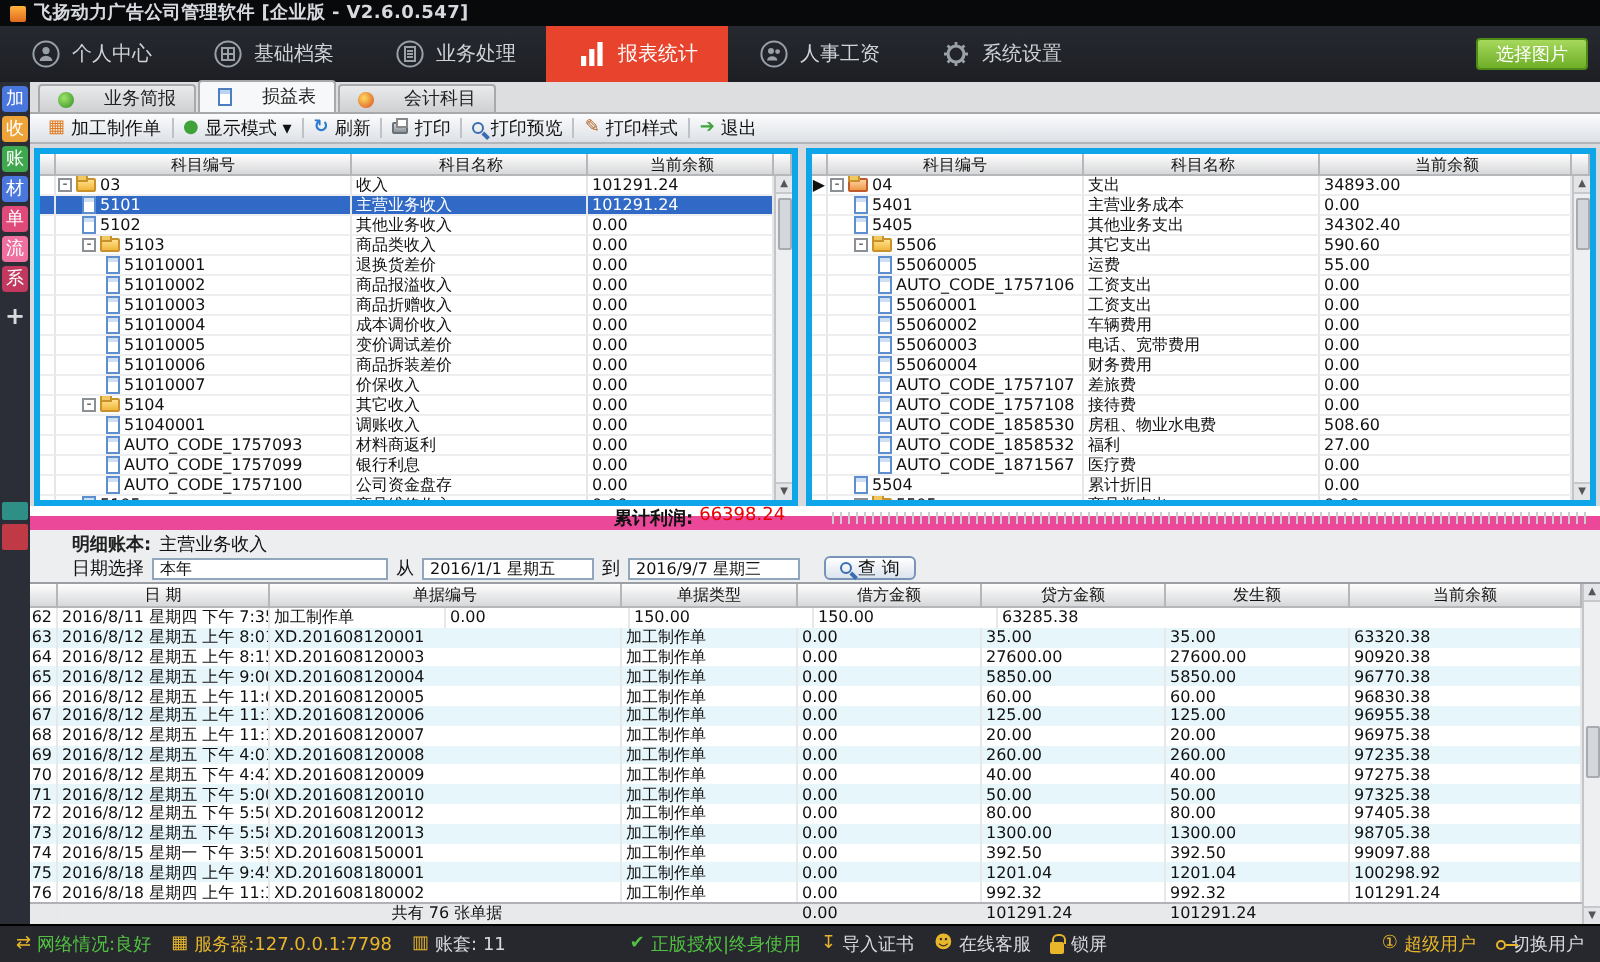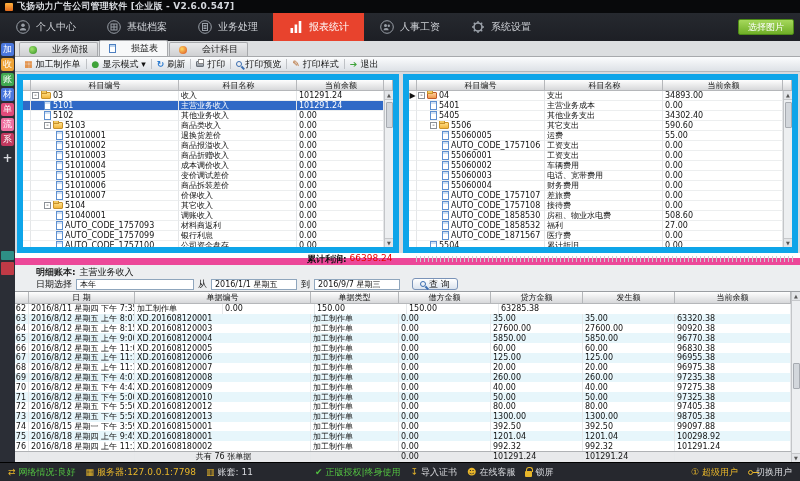--- a/index.html
+++ b/index.html
@@ -44,21 +44,21 @@
   .tbtn { display:flex; align-items:center; gap:3px; padding:0 5px; font-size:9px; color:#111; height:100%; }
   .tsep { width:1px; height:10px; background:#bfc2c6; }
   .tb-ic { font-size:9px; line-height:9px; }
   .mag { width:6px; height:6px; border:1.5px solid #3a6db0; border-radius:50%; position:relative; display:inline-block; }
   .mag::after { content:""; position:absolute; width:4px; height:1.5px; background:#3a6db0; transform:rotate(45deg); left:4px; top:5px; }
   .pr-ic { width:8px; height:6px; background:linear-gradient(#cdd3da,#8d949c); border:1px solid #6a7078; border-radius:1px; position:relative; display:inline-block; }
   .pr-ic::before { content:""; position:absolute; left:1px; top:-3px; width:4px; height:3px; background:#fff; border:1px solid #888; }
 
   
   .panels { height:181px; display:flex; padding:2px 2px 0 2px; gap:4px; }
-  .panel { background:#fff; border:6px solid #0ea5e9; display:flex; flex-direction:column; overflow:hidden; }
+  .panel { background:#fff; border:3px solid #0ea5e9; display:flex; flex-direction:column; overflow:hidden; }
   .panel.left { width:382px; } .panel.right { flex:1; }
   .phead { display:flex; height:11px; flex:none; }
   .phead div { background:linear-gradient(#fefefe,#d7d8da); border-right:1px solid #b5b7ba; border-bottom:1px solid #b5b7ba;
     font-size:8px; text-align:center; line-height:11px; color:#111; }
   .pbody { flex:1; overflow:hidden; display:flex; flex-direction:column; }
   .trow { display:flex; height:10px; flex:none; }
   .trow > div { border-right:1px solid #e4e6e8; border-bottom:1px solid #eceeef; display:flex; align-items:center; overflow:hidden; white-space:nowrap; font-size:8px; color:#111; }
   .trow.sel > div { background:#3069c6; color:#fff; }
   .cg { width:8px; flex:none; justify-content:center; font-size:6px; color:#222; }
   .cc { flex:none; } .cn { flex:none; padding-left:2px; } .cb { flex:1; padding-left:2px; }

